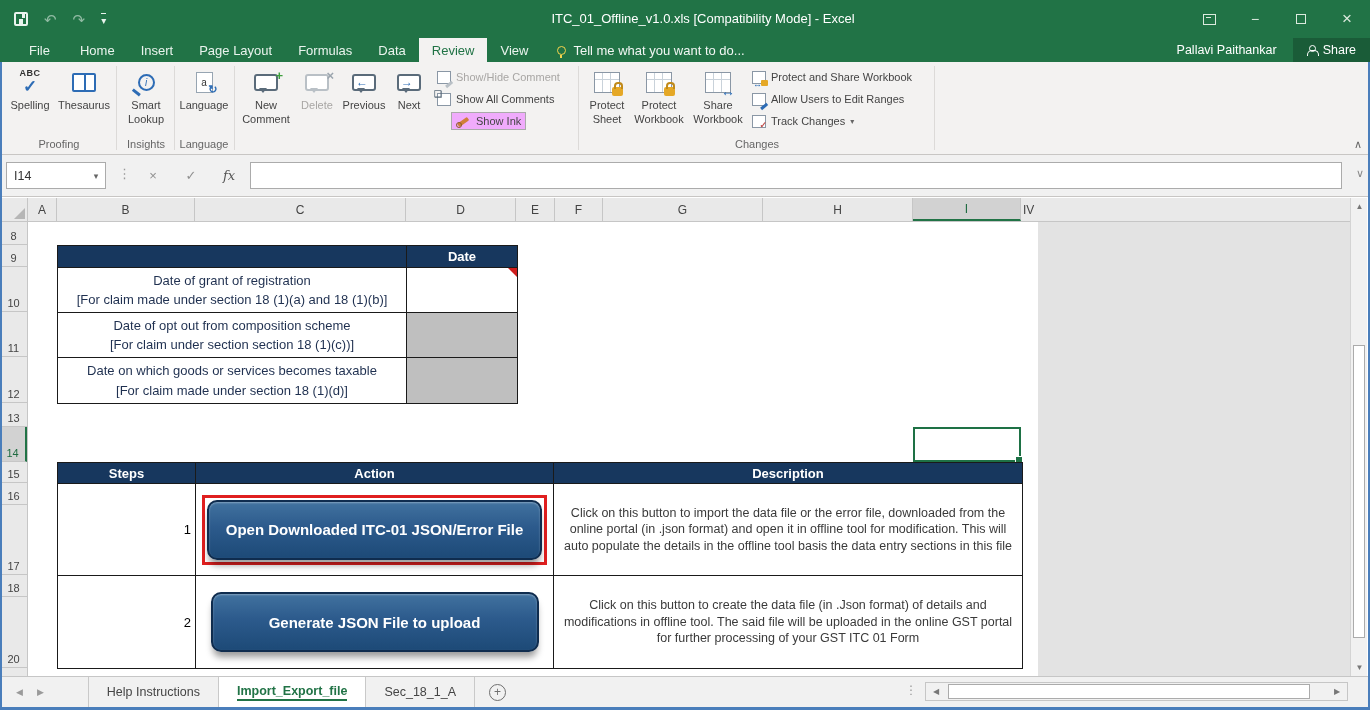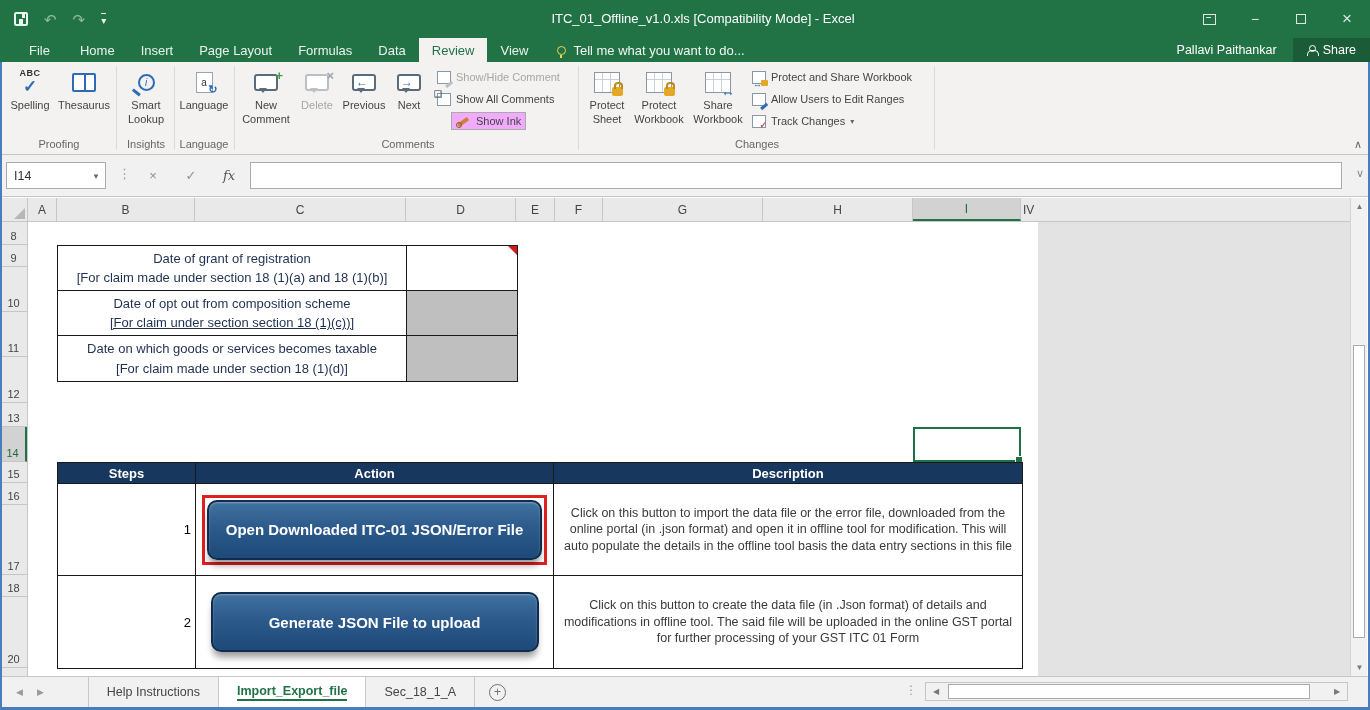--- a/index.html
+++ b/index.html
@@ -286,21 +286,20 @@
     <div class="smallbtn" style="left:433px; top:28px;">
       <span class="tinyicon">
           <span class="t-arr" style="left:-4px; top:-5px; color:#5a6b7a;">❏</span>
         </span>
       <span>Show All Comments</span>
     </div>
     <div class="smallbtn pressed" style="left:433px; top:50px;">
       <span class="pen-ink"></span>
       <span>Show Ink</span>
     </div>
-    <div class="grouplabel" style="left:240px; width:336px;">Comments</div>
     <div class="vsep" style="left:578px;"></div>
 
     <div class="bigbtn" style="left:584px; width:46px;">
       <span class="icon-slot">
           <span class="minisheet">
             <span class="lock"></span>
           </span>
         </span>
       <span class="blabel">Protect Sheet</span>
     </div>
@@ -393,34 +392,38 @@
 
   <div class="sheetbody"></div>
   <div class="offrange"></div>
 
   <table class="xl-table" style="left:57px; top:245px; width:460px;">
     <colgroup>
         <col style="width:349px;">
         <col style="width:111px;">
       </colgroup>
     <tbody>
+        <tr style="height:22px;">
+      <td class="navy"></td>
+      <td class="navy">Date</td>
+    </tr>
     <tr style="height:45px;">
       <td class="dt-label">
         <span style="display:block;">Date of grant of registration</span>
         <span style="display:block;">[For claim made under section 18 (1)(a) and 18 (1)(b)]</span>
       </td>
       <td class="dt-value">
         <span class="cmt-tri"></span>
         <span></span>
       </td>
     </tr>
     <tr style="height:45px;">
       <td class="dt-label">
         <span style="display:block;">Date of opt out from composition scheme</span>
-        <span style="display:block;text-decoration:underline;">[For claim under section  section 18 (1)(c))]</span>
+        <span style="display:block;">[For claim under section  section 18 (1)(c))]</span>
       </td>
       <td class="dt-value dt-shaded">
         <span></span>
       </td>
     </tr>
     <tr style="height:46px;">
       <td class="dt-label">
         <span style="display:block;">Date on which goods or services becomes taxable</span>
         <span style="display:block;">[For claim made under section 18 (1)(d)]</span>
       </td>

